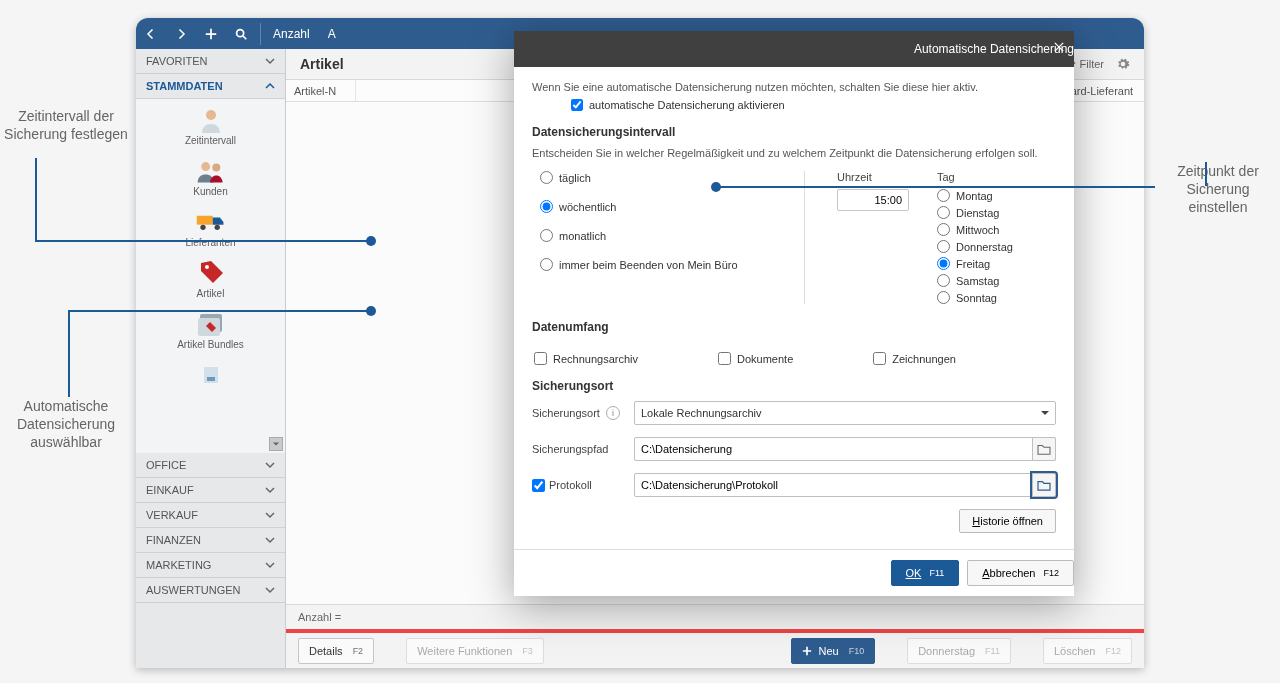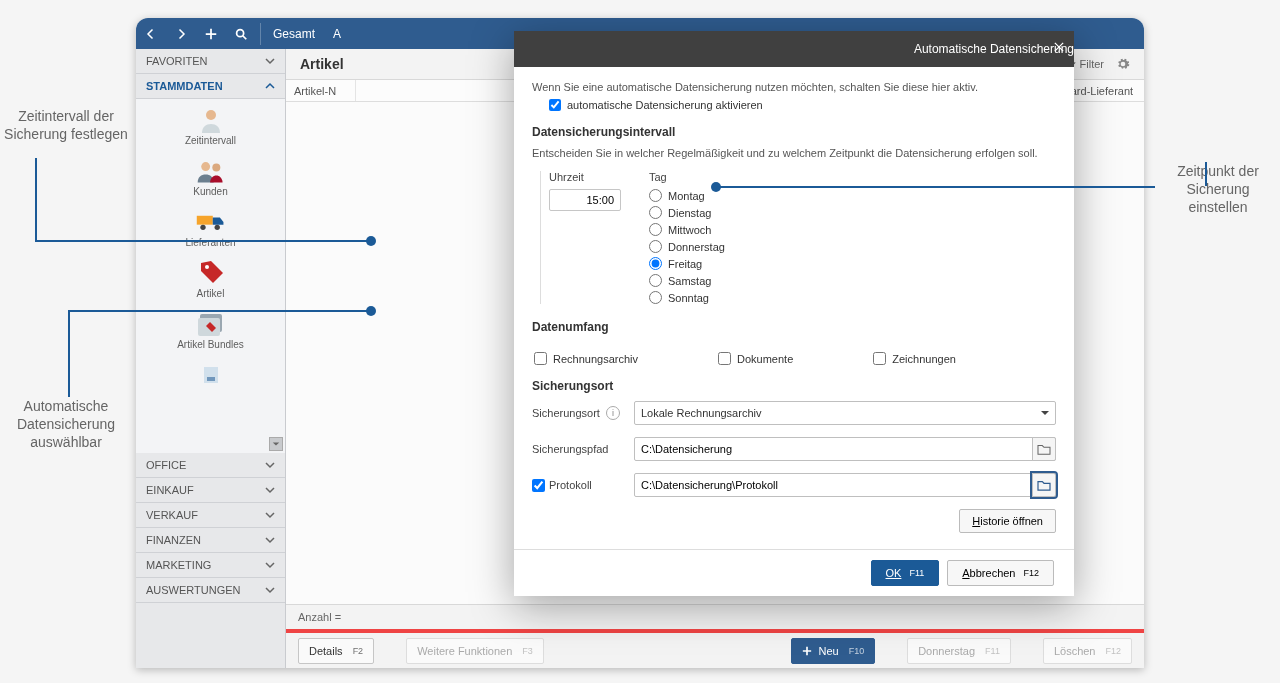--- a/index.html
+++ b/index.html
@@ -55,48 +55,48 @@
   .btn.disabled { color: #aaa; border-color: #ddd; cursor: default; margin-left: 32px; }
   .btn .shortcut { font-size: 9px; opacity: 0.7; margin-left: 4px; }
   .bb-spacer { flex: 1; }
   
   
   .modal { position: absolute; left: 228px; top: -18px; width: 560px; background: #fff; box-shadow: 0 10px 40px rgba(0,0,0,0.35); z-index: 40; }
   .modal-title { height: 36px; background: #404040; color: #fff; display: flex; align-items: center; justify-content: flex-end; position: relative; font-size: 12px; }
   .modal-close { position: absolute; right: 0; top: 0; width: 30px; height: 32px; display: flex; align-items: center; justify-content: center; cursor: pointer; }
   .modal-body { padding: 14px 18px 16px; font-size: 11px; color: #333; }
   .modal-intro { margin-bottom: 6px; color: #555; }
-  .chk-line { display: flex; align-items: center; gap: 6px; margin: 4px 0 14px 2px; padding-left: 15px; }
+  .chk-line { display: flex; align-items: center; gap: 6px; margin: 4px 0 14px 24px; padding-left: 15px; }
   .chk-line input[type=checkbox], .checkbox-cell input { width: 12px; height: 12px; }
   .section-h { font-weight: 600; font-size: 12px; margin: 6px 0 8px; }
   .sub-intro { color: #555; margin-bottom: 12px; }
   
   .interval-grid { display: flex; gap: 24px; margin-left: 8px; padding-bottom: 10px; }
   .interval-col { display: flex; flex-direction: column; gap: 16px; min-width: 240px; }
   .radio-line { display: flex; align-items: center; gap: 6px; font-size: 11px; }
   .radio-line input { margin: 0; }
-  .time-day-col { display: flex; gap: 28px; border-left: 1px solid #ddd; padding-left: 8px; }
+  .time-day-col { display: flex; gap: 28px; border-left: 1px solid #ddd; padding-left: 32px; }
   .col-label { font-size: 11px; color: #444; margin-bottom: 6px; }
   .time-input { width: 72px; height: 22px; border: 1px solid #c6c6c6; text-align: right; padding: 2px 6px; font-size: 11px; border-radius: 2px; }
   .day-list { display: flex; flex-direction: column; gap: 4px; font-size: 11px; }
   
   .scope-row { display: flex; gap: 80px; margin: 18px 0 14px 2px; }
   .scope-row label { display: flex; align-items: center; gap: 6px; }
   
   .form-row { display: flex; align-items: center; gap: 10px; margin-bottom: 12px; }
   .form-label { width: 92px; font-size: 11px; color: #444; display: flex; align-items: center; gap: 6px; }
   .info-icon { width: 14px; height: 14px; display: inline-flex; align-items: center; justify-content: center; border: 1px solid #aaa; border-radius: 50%; font-size: 9px; color: #888; }
   .form-field { flex: 1; position: relative; }
   .select-box, .text-box { width: 100%; height: 24px; border: 1px solid #bfbfbf; background: #fff; padding: 3px 26px 3px 6px; font-size: 11px; border-radius: 2px; display: flex; align-items: center; }
   .select-caret { position: absolute; right: 6px; top: 50%; transform: translateY(-50%); }
   .path-btn { position: absolute; right: 0; top: 0; width: 24px; height: 24px; border: 1px solid #bfbfbf; background: #f5f5f5; display: flex; align-items: center; justify-content: center; cursor: pointer; border-radius: 0 2px 2px 0; }
   .path-btn.active { outline: 2px solid #2f5c8f; }
   
   .hist-btn { float: right; height: 24px; padding: 0 12px; border: 1px solid #bbb; background: #f7f7f7; font-size: 11px; border-radius: 2px; cursor: pointer; }
-  .modal-footer { border-top: 1px solid #ddd; padding: 10px 20px; display: flex; justify-content: flex-end; gap: 8px; }
+  .modal-footer { border-top: 1px solid #ddd; padding: 10px 0; display: flex; justify-content: flex-end; gap: 8px; }
   .m-btn { height: 26px; padding: 0 14px; border: 1px solid #bbb; background: #f7f7f7; font-size: 11px; display: flex; align-items: center; gap: 8px; border-radius: 2px; cursor: pointer; }
   .m-btn.primary { background: #1b5a97; color: #fff; border-color: #1b5a97; }
   .m-btn .sc { font-size: 9px; }
   .m-btn .ul { text-decoration: underline; }
 </style>
 </head>
 <body>
 
 <div class="annotation" style="left:2px; top:107px; width:128px;">Zeitintervall der Sicherung festlegen</div>
 <div class="ann-line-v" style="left:35px; top:158px; height:84px;"></div>
@@ -132,21 +132,21 @@
         </svg>
     </div>
     <div class="nav-btn">
       <svg viewBox="0 0 16 16" width="14" height="14">
           <circle cx="7" cy="7" r="4" stroke="#fff" stroke-width="2" fill="none"></circle>
           <path d="M10 10l4 4" stroke="#fff" stroke-width="2"></path>
         </svg>
     </div>
     <div class="topbar-sep"></div>
     <div class="menubar">
-      <span>Gesamt</span>
+      <span>Anzahl</span>
       <span>A</span>
     </div>
   </div>
 
   <div class="sidebar">
     <div class="sb-section">
       <span>FAVORITEN</span>
       <svg class="chev" viewBox="0 0 10 10">
           <path d="M1 3l4 4 4-4" stroke="#666" stroke-width="1.5" fill="none"></path>
         </svg>
@@ -327,20 +327,38 @@
       <div class="modal-body">
         <div class="modal-intro">Wenn Sie eine automatische Datensicherung nutzen möchten, schalten Sie diese hier aktiv.</div>
         <label class="chk-line">
           <input type="checkbox" checked="" style="">
           <span>automatische Datensicherung aktivieren</span>
         </label>
 
         <div class="section-h">Datensicherungsintervall</div>
         <div class="sub-intro">Entscheiden Sie in welcher Regelmäßigkeit und zu welchem Zeitpunkt die Datensicherung erfolgen soll.</div>
         <div class="interval-grid">
+          <div class="interval-col">
+            <label class="radio-line">
+                <input type="radio" name="freq" style="">
+                <span>täglich</span>
+              </label>
+            <label class="radio-line">
+                <input type="radio" name="freq" checked="" style="">
+                <span>wöchentlich</span>
+              </label>
+            <label class="radio-line">
+                <input type="radio" name="freq" style="">
+                <span>monatlich</span>
+              </label>
+            <label class="radio-line">
+                <input type="radio" name="freq" style="">
+                <span>immer beim Beenden von Mein Büro</span>
+              </label>
+          </div>
           <div class="time-day-col">
             <div>
               <div class="col-label">Uhrzeit</div>
               <input class="time-input" value="15:00" style="">
             </div>
             <div>
               <div class="col-label">Tag</div>
               <div class="day-list">
                 <label class="radio-line">
                     <input type="radio" name="day" style="">

